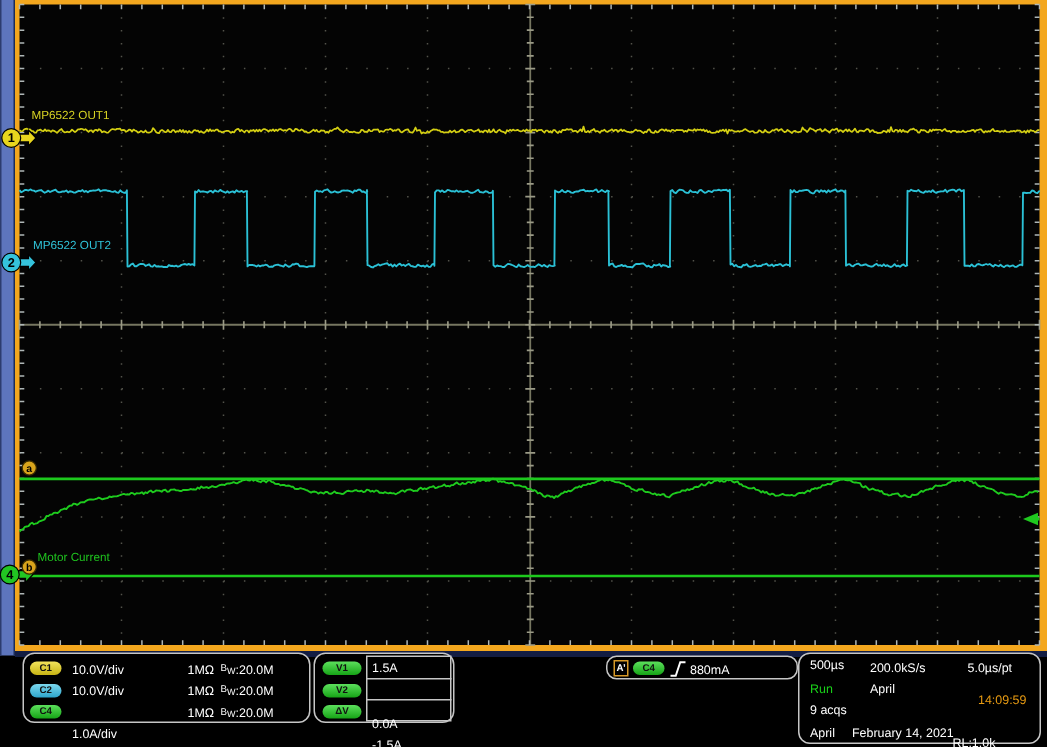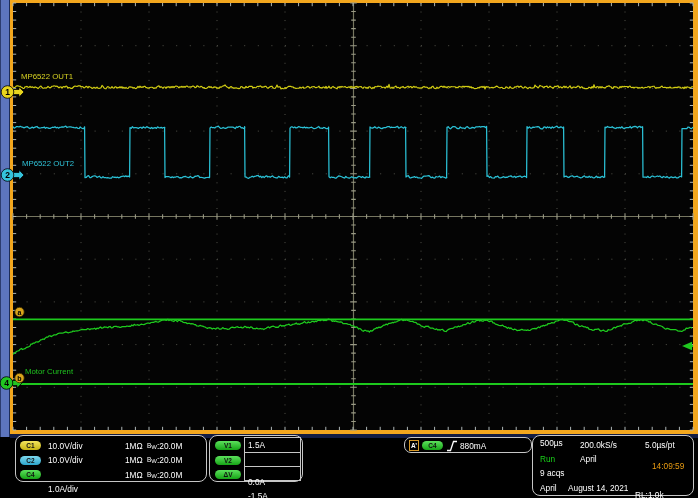--- a/index.html
+++ b/index.html
@@ -99,13 +99,13 @@
 
 <div class="box" style="left:532px;top:435px;width:162px;height:61px"></div>
 <div class="t" style="left:540px;top:438px">500µs</div>
 <div class="t" style="left:580px;top:439.5px">200.0kS/s</div>
 <div class="t" style="left:645px;top:439.5px">5.0µs/pt</div>
 <div class="t" style="left:540px;top:453.8px;color:#19d019">Run</div>
 <div class="t" style="left:580px;top:453.8px">April</div>
 <div class="t" style="left:540px;top:468.2px">9 acqs</div>
 <div class="t" style="left:635px;top:490px">RL:1.0k</div>
 <div class="t" style="left:540px;top:482.5px">April</div>
-<div class="t" style="left:568px;top:482.5px">August 14, 2021</div>
+<div class="t" style="left:568px;top:482.5px">February 14, 2021</div>
 <div class="t" style="left:652px;top:461px;color:#e89b12">14:09:59</div>
 </body></html>

